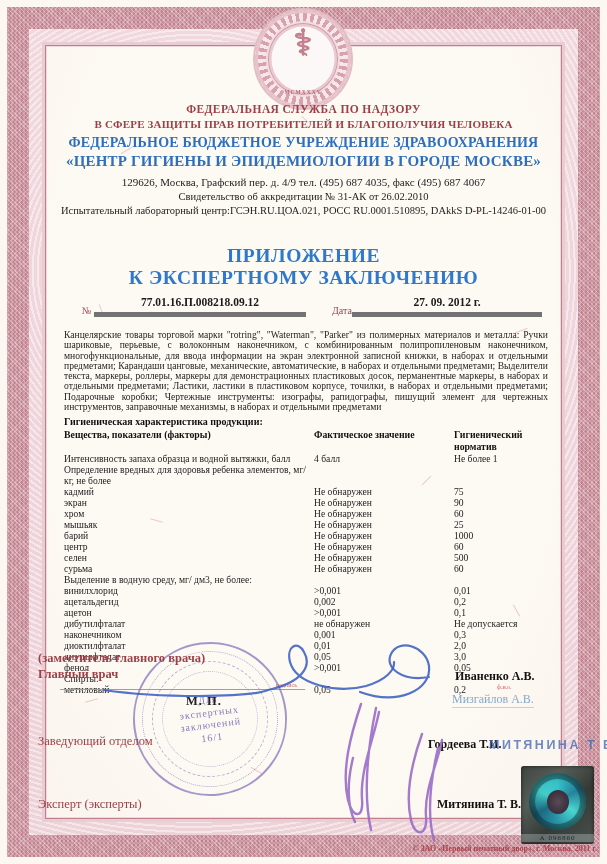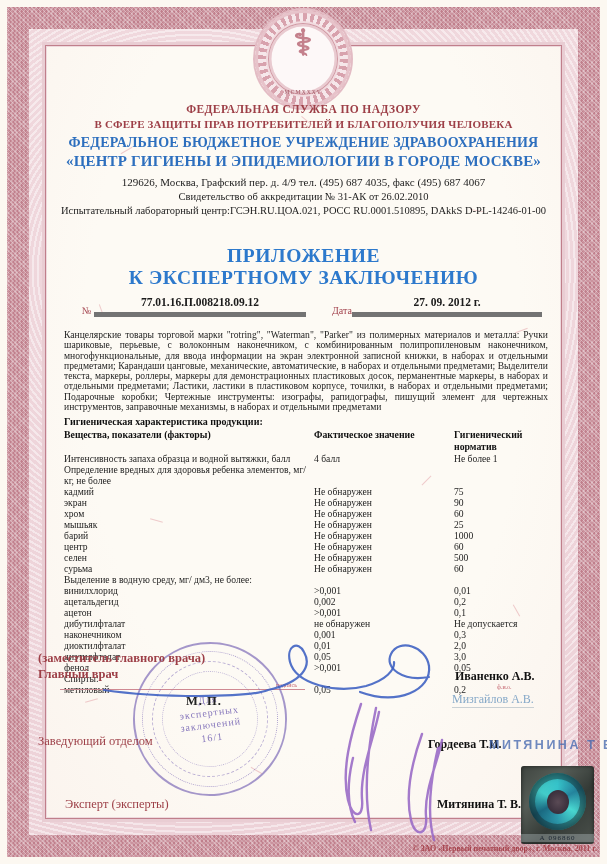--- a/index.html
+++ b/index.html
@@ -328,21 +328,21 @@
   <div class="sig" style="left:38px;top:733px;">
     <div class="sig-maroon" style="font-weight:normal;">Заведующий отделом</div>
   </div>
   <div class="sig" style="left:428px;top:734px;text-align:right;">
     <span class="name-bold">Гордеева Т.И.</span>
   </div>
 
   <div class="name-stamp-blue">МИТЯНИНА Т В</div>
 
   <div class="sig" style="left:38px;top:796px;">
-    <div class="sig-maroon" style="font-weight:normal;margin-left:27px;">Эксперт (эксперты)</div>
+    <div class="sig-maroon" style="font-weight:normal;">Эксперт (эксперты)</div>
   </div>
   <div class="sig" style="left:437px;top:794px;">
     <span class="name-bold">Митянина Т. В.</span>
   </div>
 
   <div class="holo">
     <div class="disc"></div>
     <div class="core"></div>
     <div class="serial">А 096860</div>
   </div>

